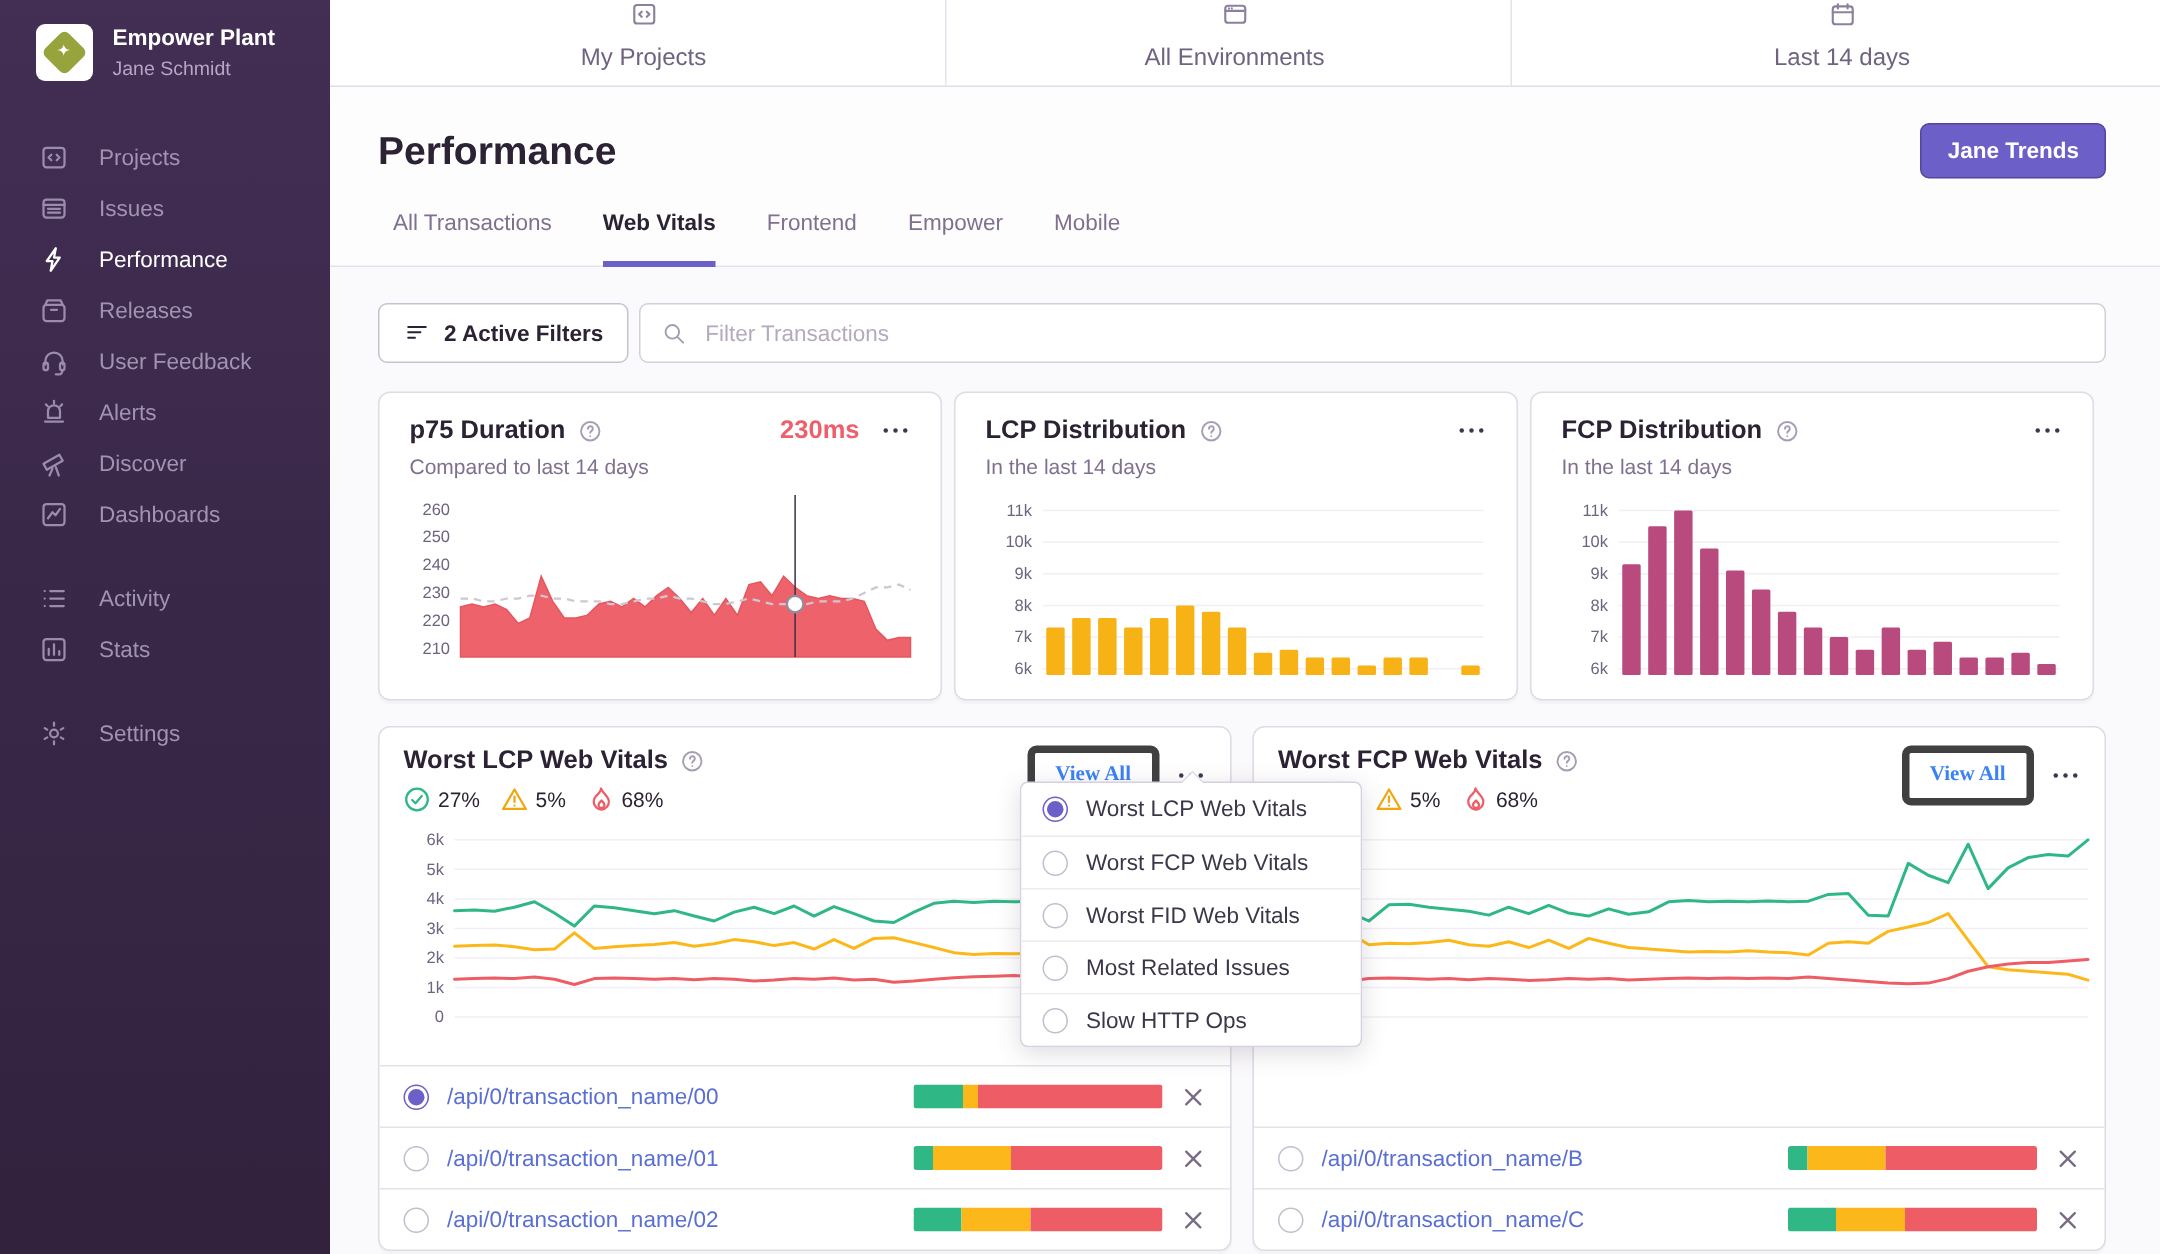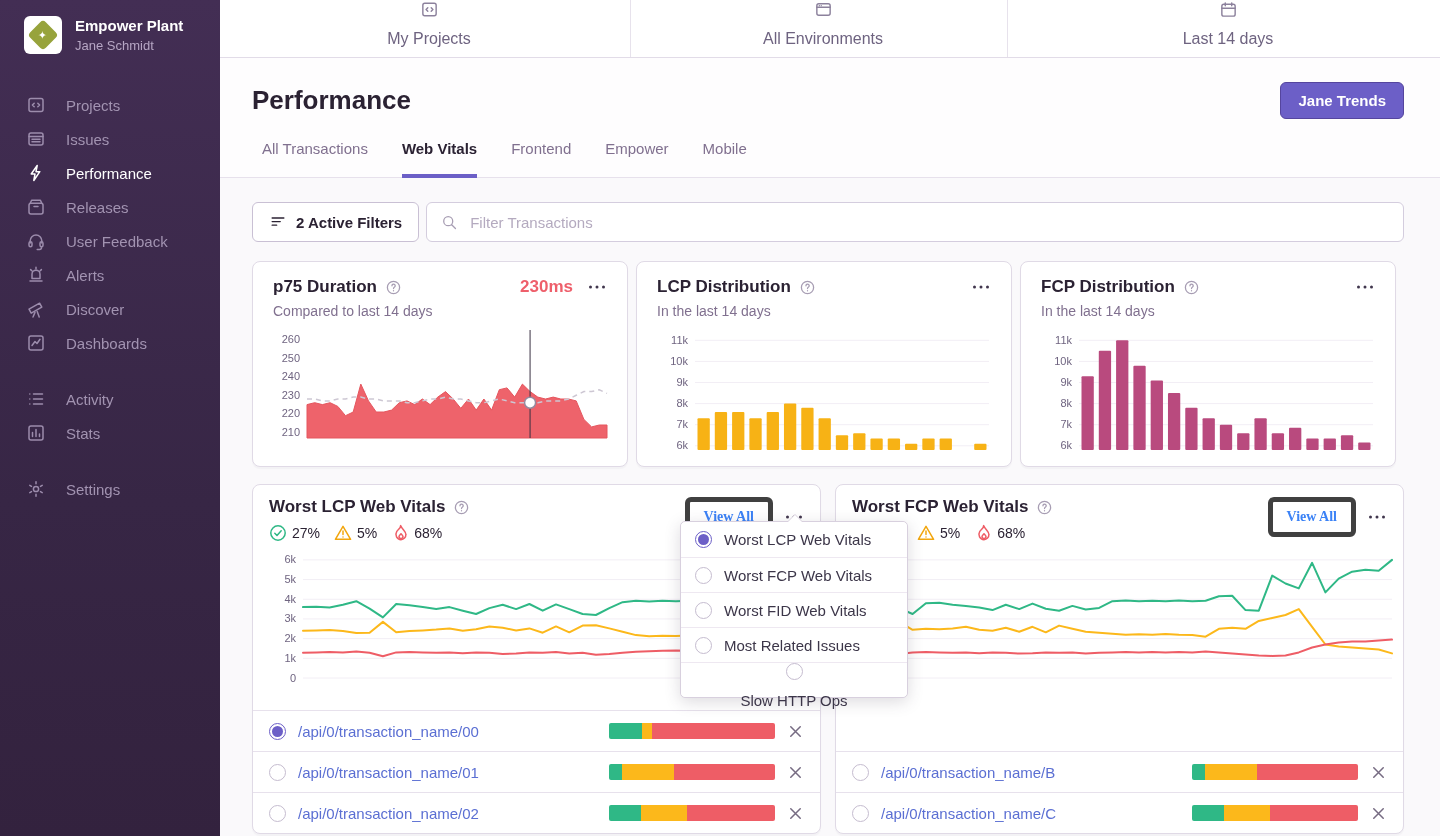--- a/index.html
+++ b/index.html
@@ -90,21 +90,21 @@
 
   .dropdown{position:absolute;left:460px;top:463px;width:228px;background:#fff;border:1px solid #d8d0de;
             border-radius:5px;box-shadow:0 4px 16px rgba(64,54,77,.18);z-index:40;}
   .dropdown::before{content:"";position:absolute;top:-8px;left:106px;border-left:8px solid transparent;
                     border-right:8px solid transparent;border-bottom:8px solid #d8d0de;}
   .dropdown::after{content:"";position:absolute;top:-7px;left:107px;border-left:7px solid transparent;
                    border-right:7px solid transparent;border-bottom:7px solid #fff;}
   .dd-item{height:35px;display:flex;align-items:center;gap:12px;padding:0 14px;font-size:15px;color:#3c3649;
            border-top:1px solid #eee8f1;cursor:pointer;background:#fff;}
   .dd-item:first-child{border-top:none;border-radius:5px 5px 0 0;}
-  .dd-item:last-child{border-radius:0 0 5px 5px;flex-direction:column;}
+  .dd-item:last-child{border-radius:0 0 5px 5px;}
   .chart-svg{display:block;}
 </style>
 </head>
 <body>
 
 <div class="app">
 
   <div class="sidebar">
     <div class="org">
       <div class="logo">

